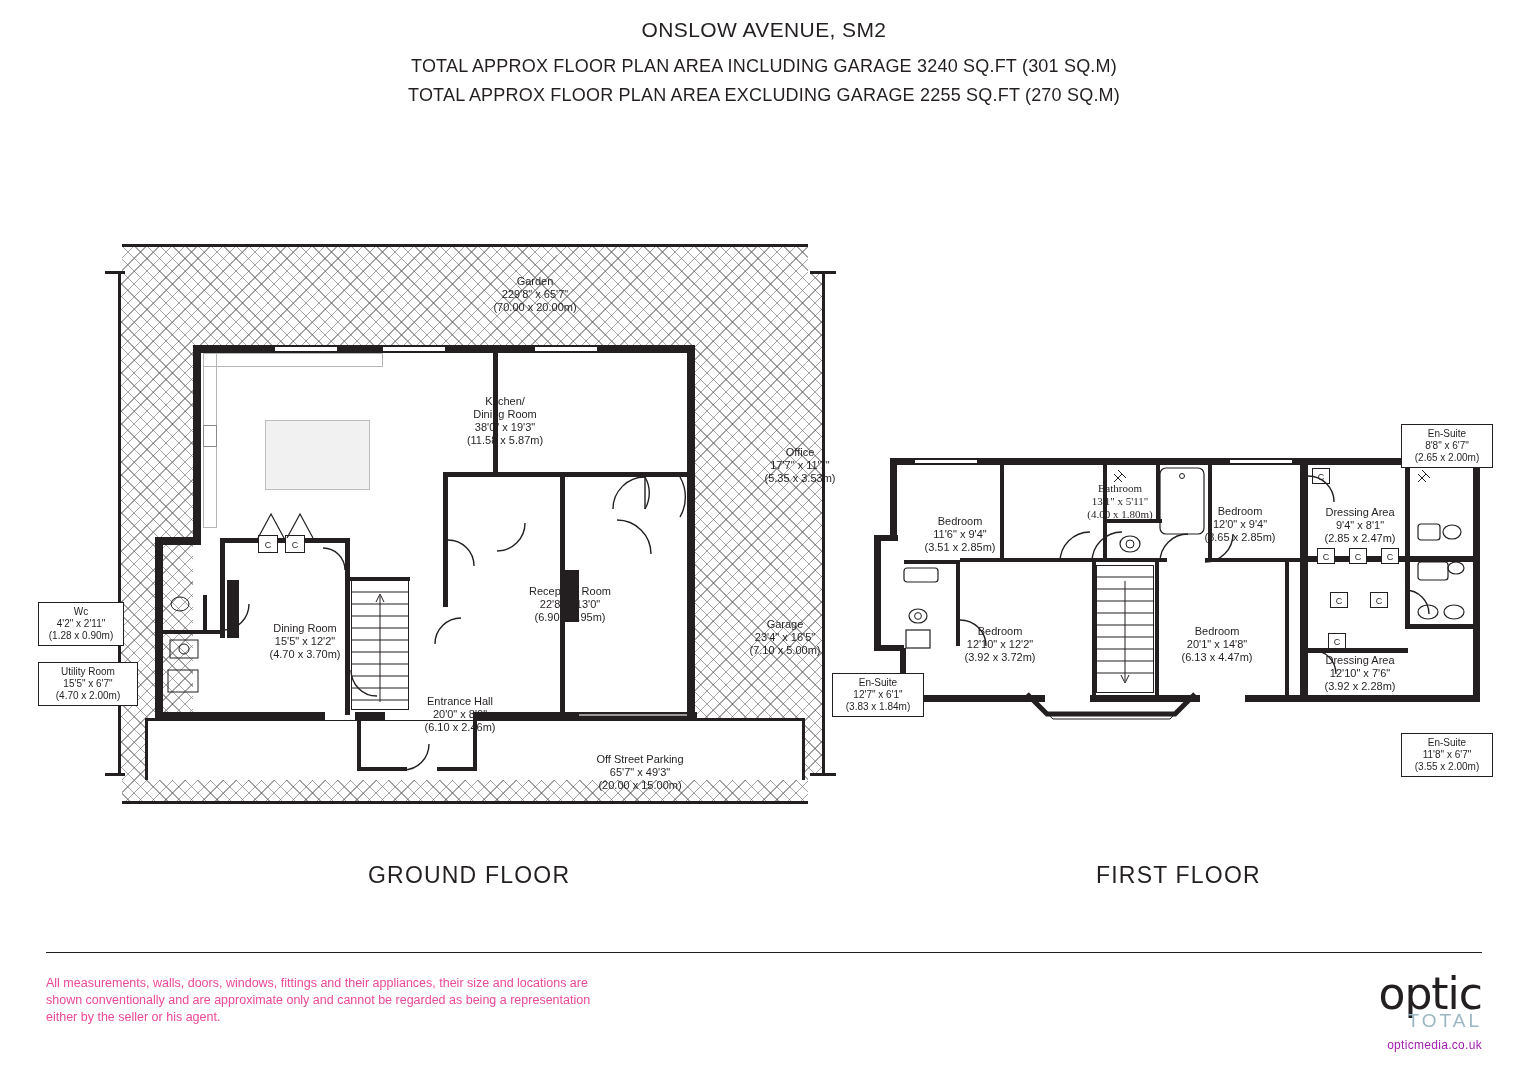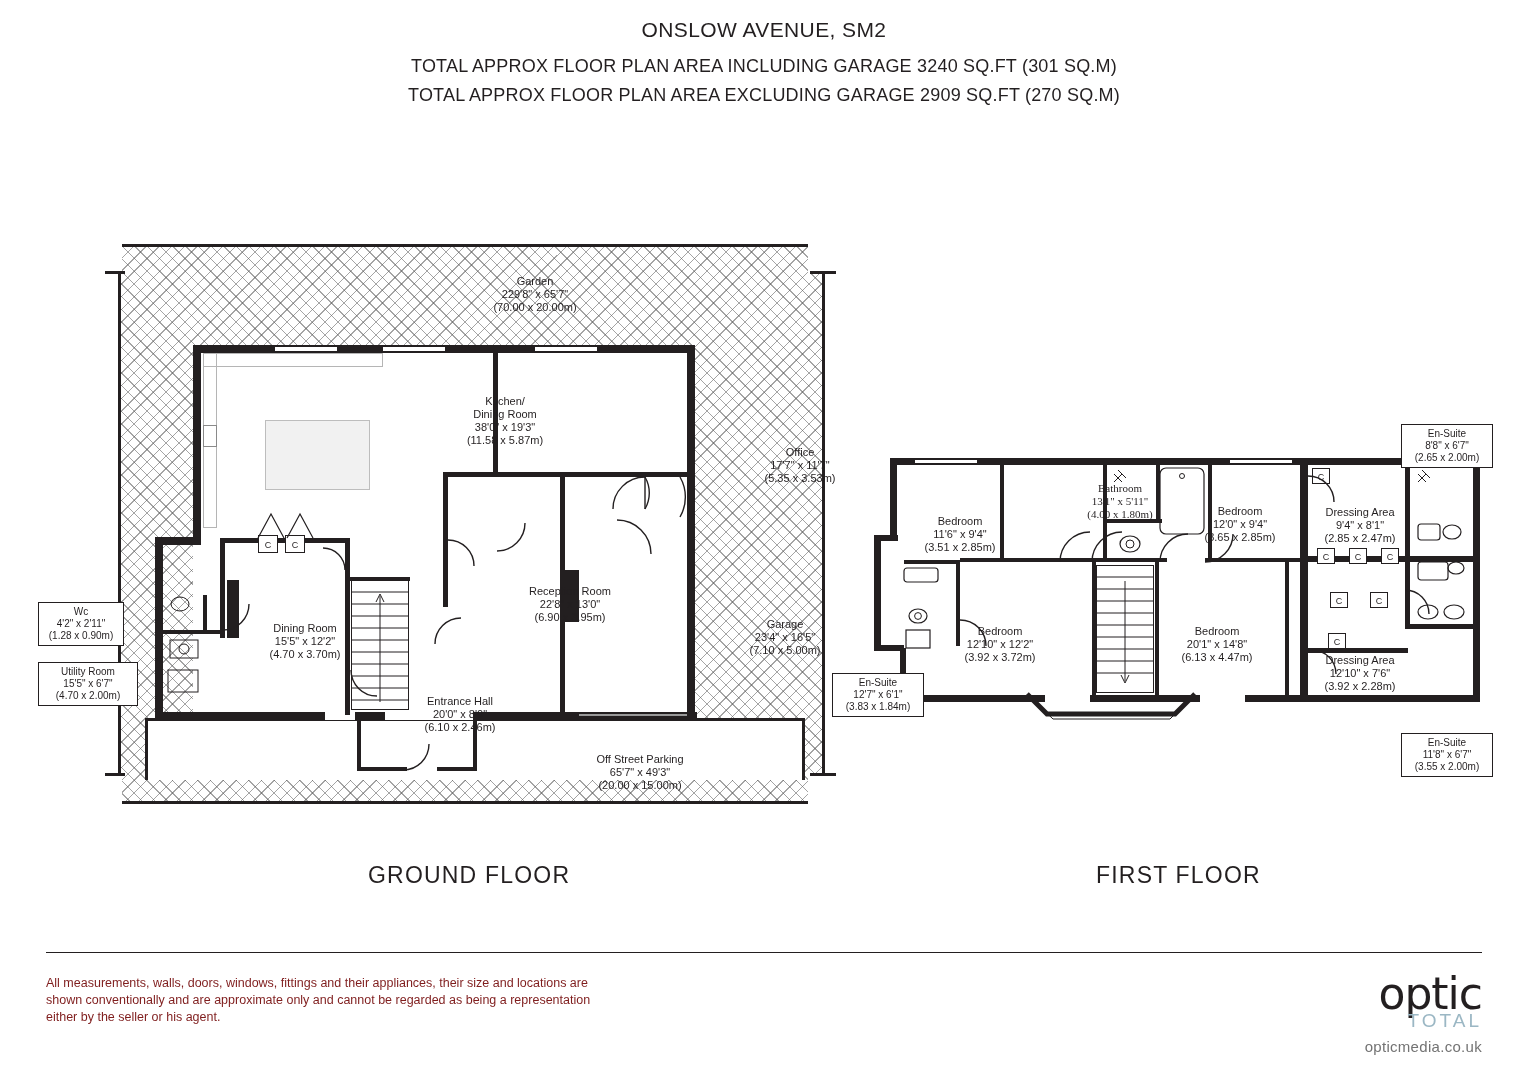--- a/index.html
+++ b/index.html
@@ -123,21 +123,21 @@
     height: 1px;
     background: #231f20;
   }
   .disclaimer {
     position: absolute;
     left: 46px;
     top: 975px;
     width: 700px;
     font-size: 12.5px;
     line-height: 17px;
-    color: #7f1d1d;
+    color: #ec4899;
   }
   .logo {
     position: absolute;
     right: 46px;
     top: 972px;
     width: 180px;
     text-align: right;
   }
   .logo-main {
     font-size: 44px;
@@ -146,36 +146,36 @@
     color: #231f20;
     font-family: "DejaVu Sans", sans-serif;
   }
   .logo-sub {
     font-size: 19px;
     letter-spacing: 3px;
     color: #9bb7c4;
     margin-top: -6px;
   }
   .logo-url {
-    font-size: 15px;
-    color: #737373;
+    font-size: 12px;
+    color: #a21caf;
     margin-top: 6px;
     letter-spacing: .3px;
   }
   svg { display:block; }
 </style>
 </head>
 <body>
 
 <div class="page">
 
   <div class="header">
     <div class="title">ONSLOW AVENUE, SM2</div>
     <div class="subtitle">TOTAL APPROX FLOOR PLAN AREA INCLUDING GARAGE 3240 SQ.FT (301 SQ.M)</div>
-    <div class="subtitle">TOTAL APPROX FLOOR PLAN AREA EXCLUDING GARAGE 2909 SQ.FT (270 SQ.M)</div>
+    <div class="subtitle">TOTAL APPROX FLOOR PLAN AREA EXCLUDING GARAGE 2255 SQ.FT (270 SQ.M)</div>
   </div>
 
   <div class="plan" id="ground-plan">
 
     <div class="hatch" style="left:13px; top:6px; width:707px; height:557px;"></div>
 
     <div class="wall" style="left:13px; top:4px; width:707px; height:3px;"></div>
     <div class="wall" style="left:13px; top:4px; width:3px; height:560px;"></div>
     <div class="wall" style="left:717px; top:4px; width:3px; height:560px;"></div>
     <div class="wall" style="left:13px; top:561px; width:707px; height:3px;"></div>

